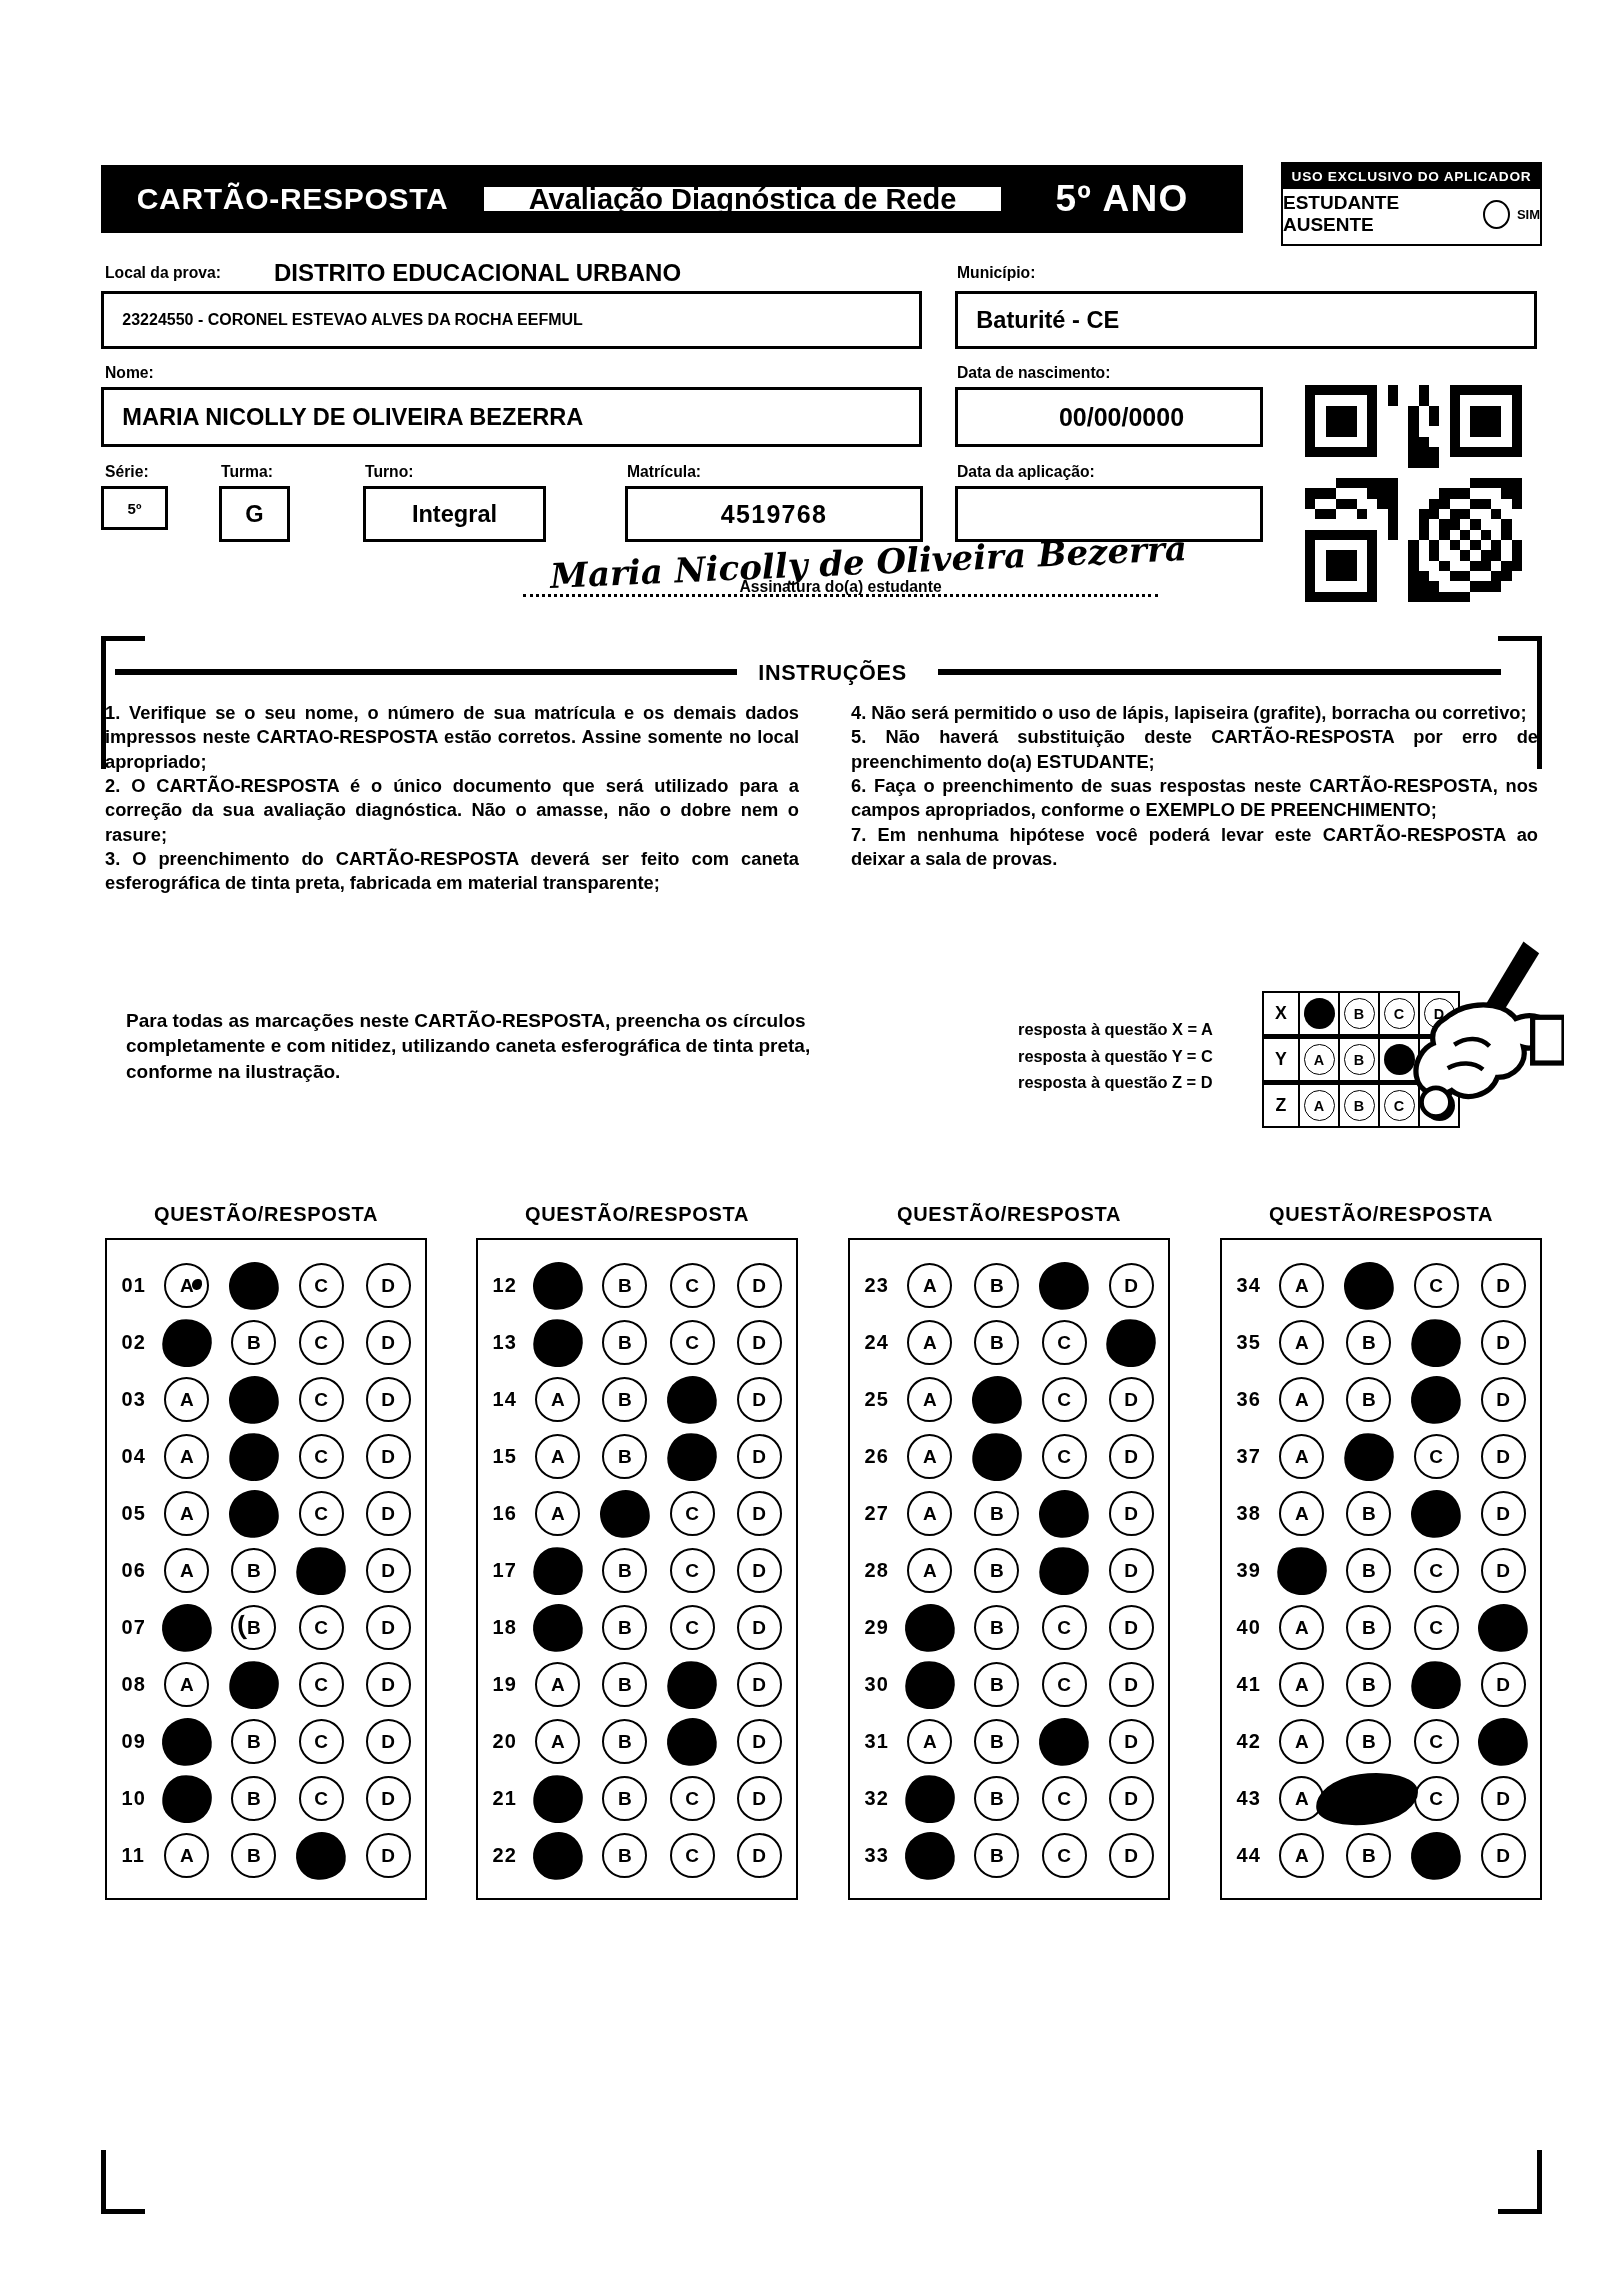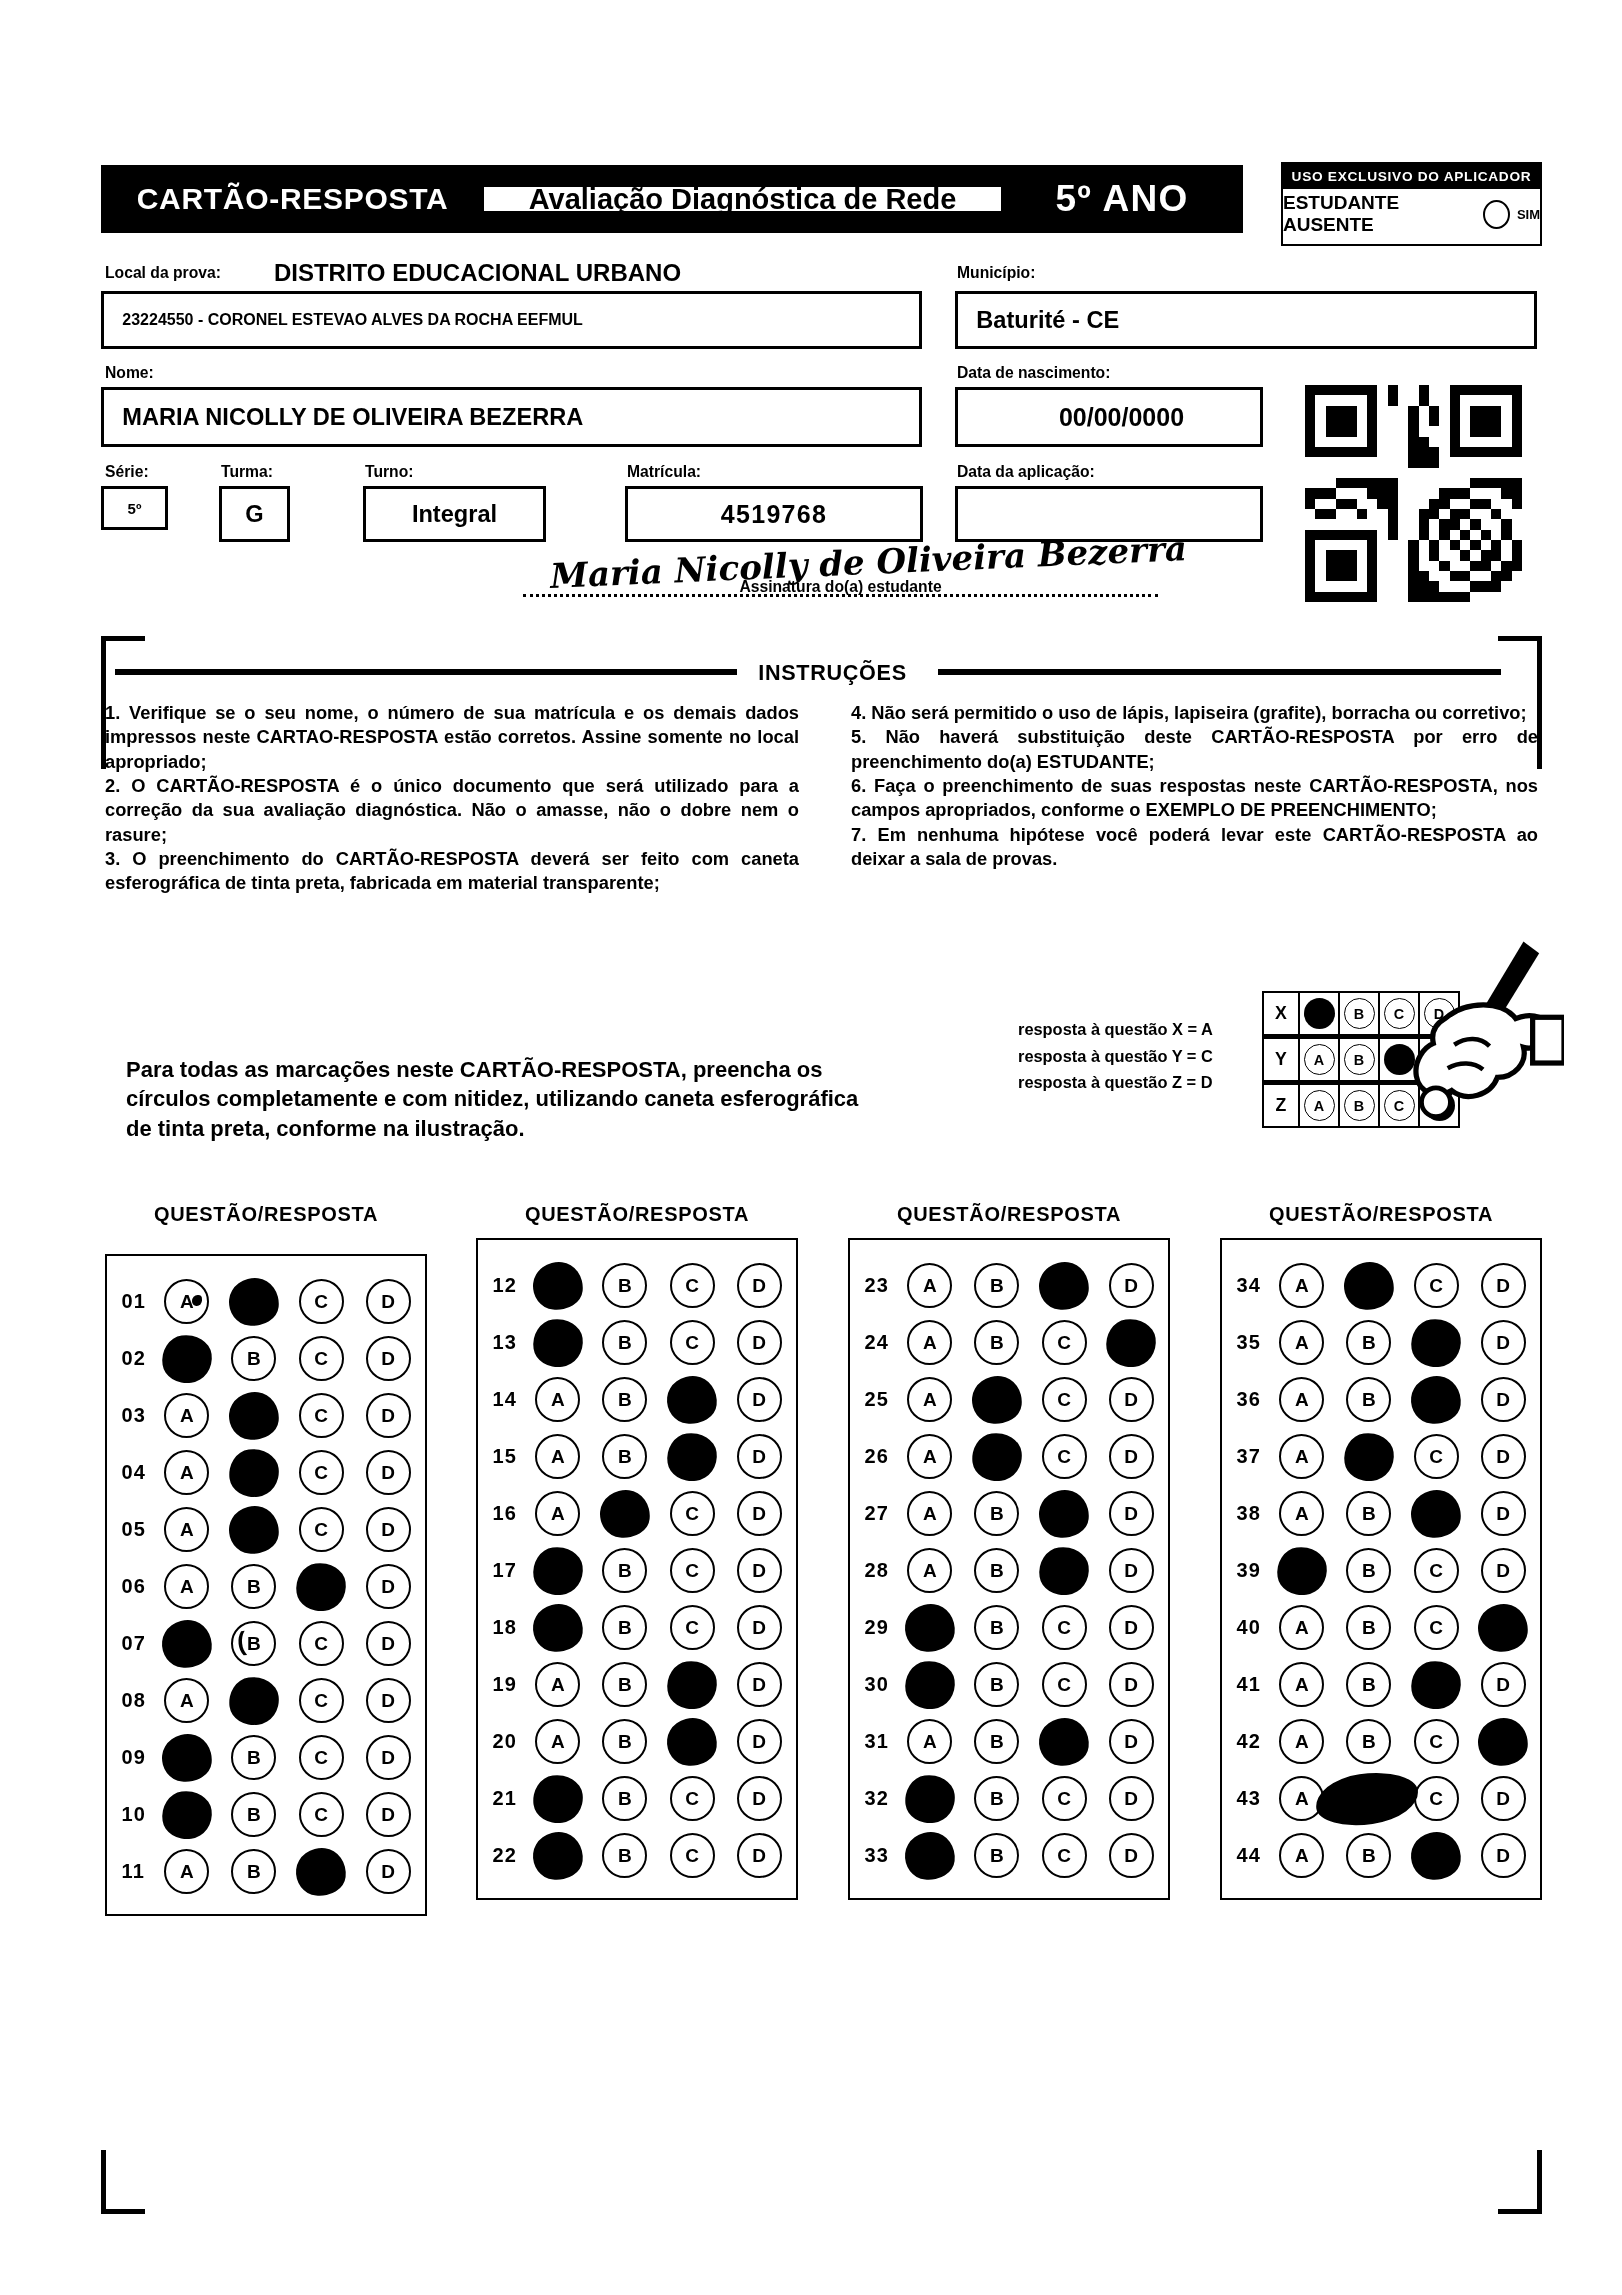--- a/index.html
+++ b/index.html
@@ -43,21 +43,21 @@
   .crop-bl{border-left:5.2px solid #000;border-bottom:5.2px solid #000;width:39px;height:59px;}
   .crop-br{border-right:5.2px solid #000;border-bottom:5.2px solid #000;width:39px;height:59px;}
 
   
   .rule{height:5.9px;background:#000;}
   .inst-title{font-size:21.6px;font-weight:700;letter-spacing:0.7px;}
   .inst-col{font-size:18.3px;font-weight:700;line-height:1.33;text-align:justify;}
   .inst-col p{margin:0;}
 
   
-  .ex-note{font-size:22px;font-weight:700;line-height:1.34;margin-top:47px;}
+  .ex-note{font-size:19px;font-weight:700;line-height:1.34;}
   .ex-hints{font-size:16.4px;font-weight:700;line-height:1.62;}
   .ex-grid{border:2.6px solid #000;background:#fff;}
   .ex-row{display:flex;border-bottom:5.9px solid #000;}
   .ex-row:last-child{border-bottom:none;}
   .ex-cell{width:38px;height:41px;border-right:2px solid #000;display:flex;
            align-items:center;justify-content:center;position:relative;}
   .ex-cell:last-child{border-right:none;}
   .ex-label{width:34px;font-size:17.7px;font-weight:700;}
   .ex-circle{width:29px;height:29px;border:1.3px solid #000;border-radius:50%;display:flex;
              align-items:center;justify-content:center;font-size:14.4px;font-weight:700;}
@@ -340,21 +340,21 @@
       <circle cx="104" cy="248" r="22" fill="#fff" stroke="#000" stroke-width="7"></circle>
       <rect x="252" y="118" width="48px" height="70" fill="#fff" stroke="#000" stroke-width="8"></rect>
     </svg>
   </div>
 
   <div class="abs answers-header" style="left:105px;top:1203px;">QUESTÃO/RESPOSTA</div>
   <div class="abs answers-header" style="left:476px;top:1203px;">QUESTÃO/RESPOSTA</div>
   <div class="abs answers-header" style="left:848px;top:1203px;">QUESTÃO/RESPOSTA</div>
   <div class="abs answers-header" style="left:1220px;top:1203px;">QUESTÃO/RESPOSTA</div>
 
-  <div class="abs answer-box" style="left:105px;top:1238px;margin-top:16px;">
+  <div class="abs answer-box" style="left:105px;top:1238px;">
       <div class="q-row">
         <span class="q-num">01</span>
         <span class="bubbles">
           <span class="bubble">A<i class="stray-blob"></i></span>
           <span class="bubble">B<i class="blob"></i></span>
           <span class="bubble">C</span>
           <span class="bubble">D</span>
         </span>
       </div>
       <div class="q-row">

